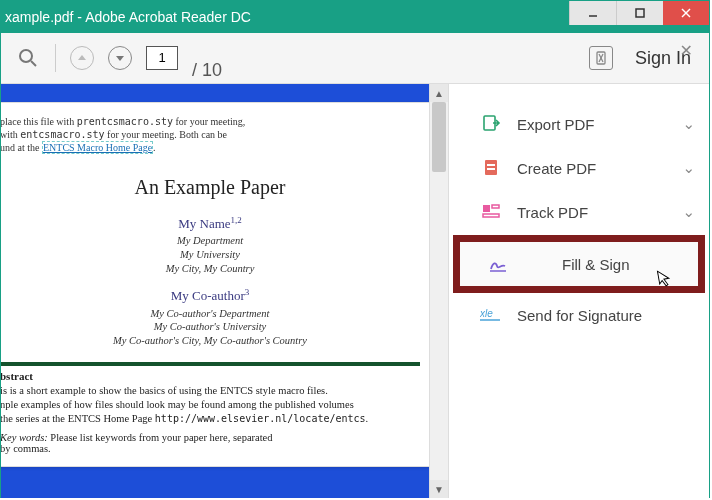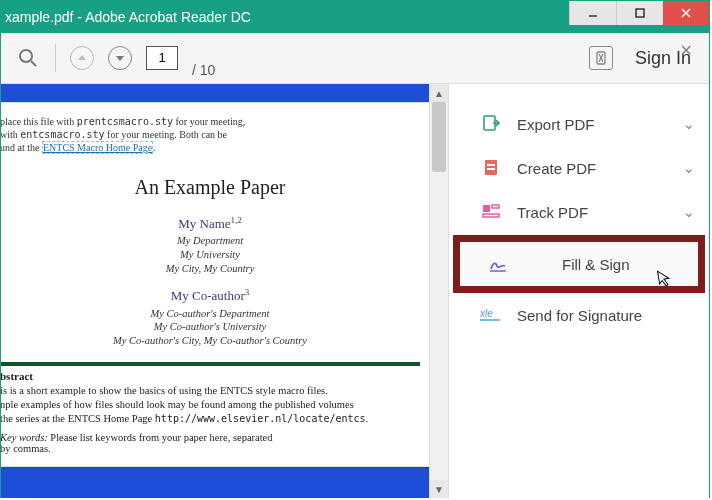--- a/index.html
+++ b/index.html
@@ -79,21 +79,21 @@
   .page-box {
     width: 30px;
     height: 22px;
     border: 1px solid #555;
     background: #fff;
     text-align: center;
     font-size: 13px;
     line-height: 22px;
   }
   .page-total {
-    font-size: 14px;
+    font-size: 18px;
     color: #555;
     margin-top: 24px;
   }
   .toolbar .spacer { flex: 1; }
   .phone-icon {
     width:22px;height:22px;border:1px solid #888;border-radius:3px;
     display:flex;align-items:center;justify-content:center;color:#888;
   }
   .signin {
     font-size: 18px;

